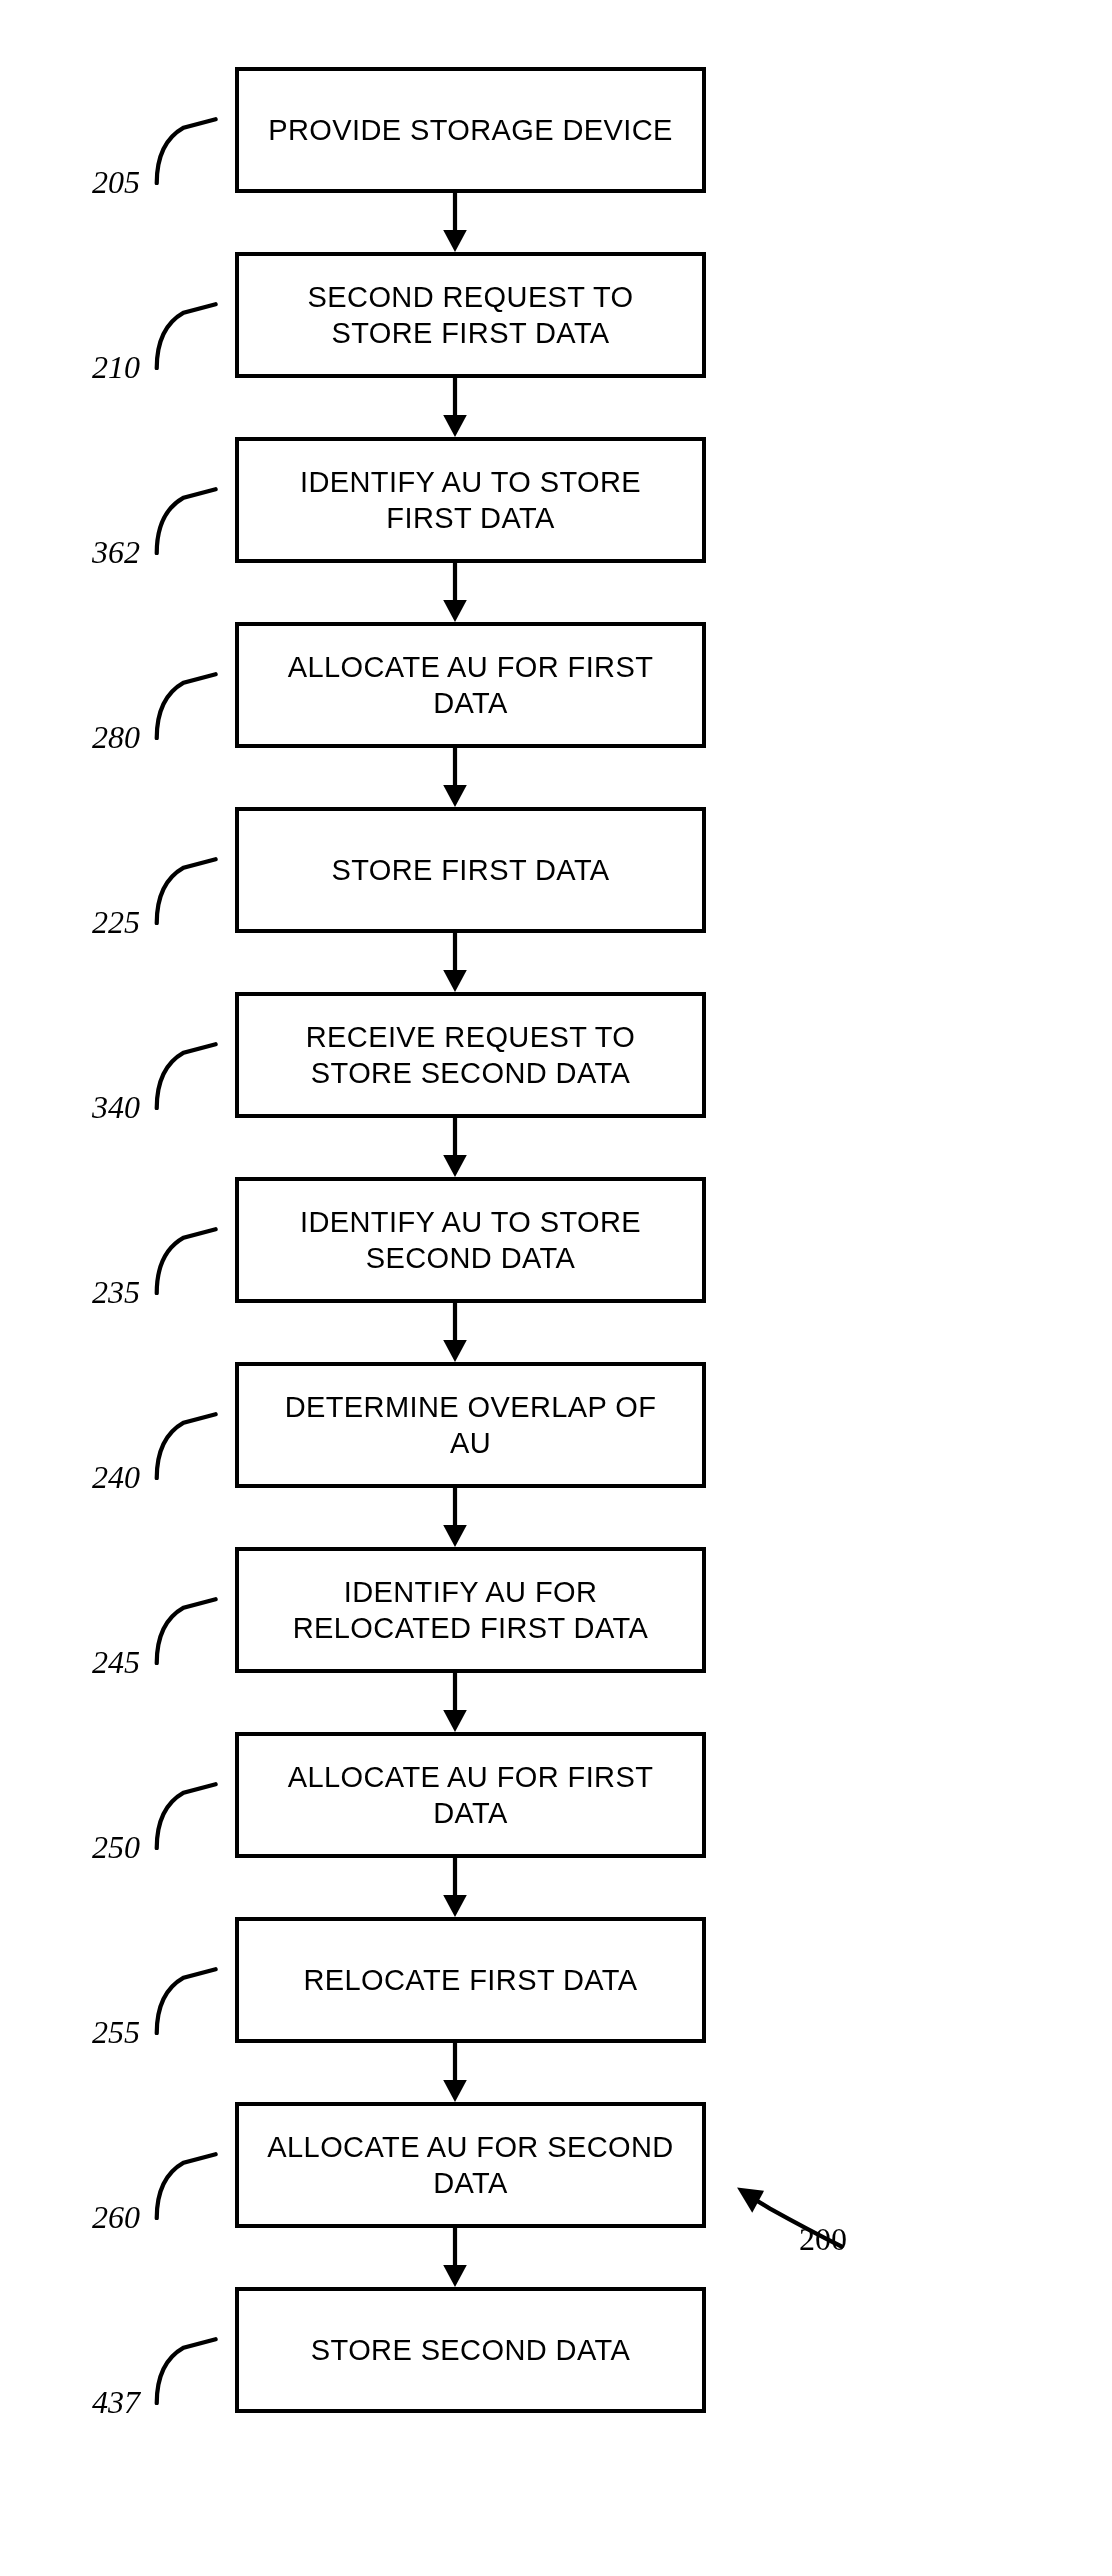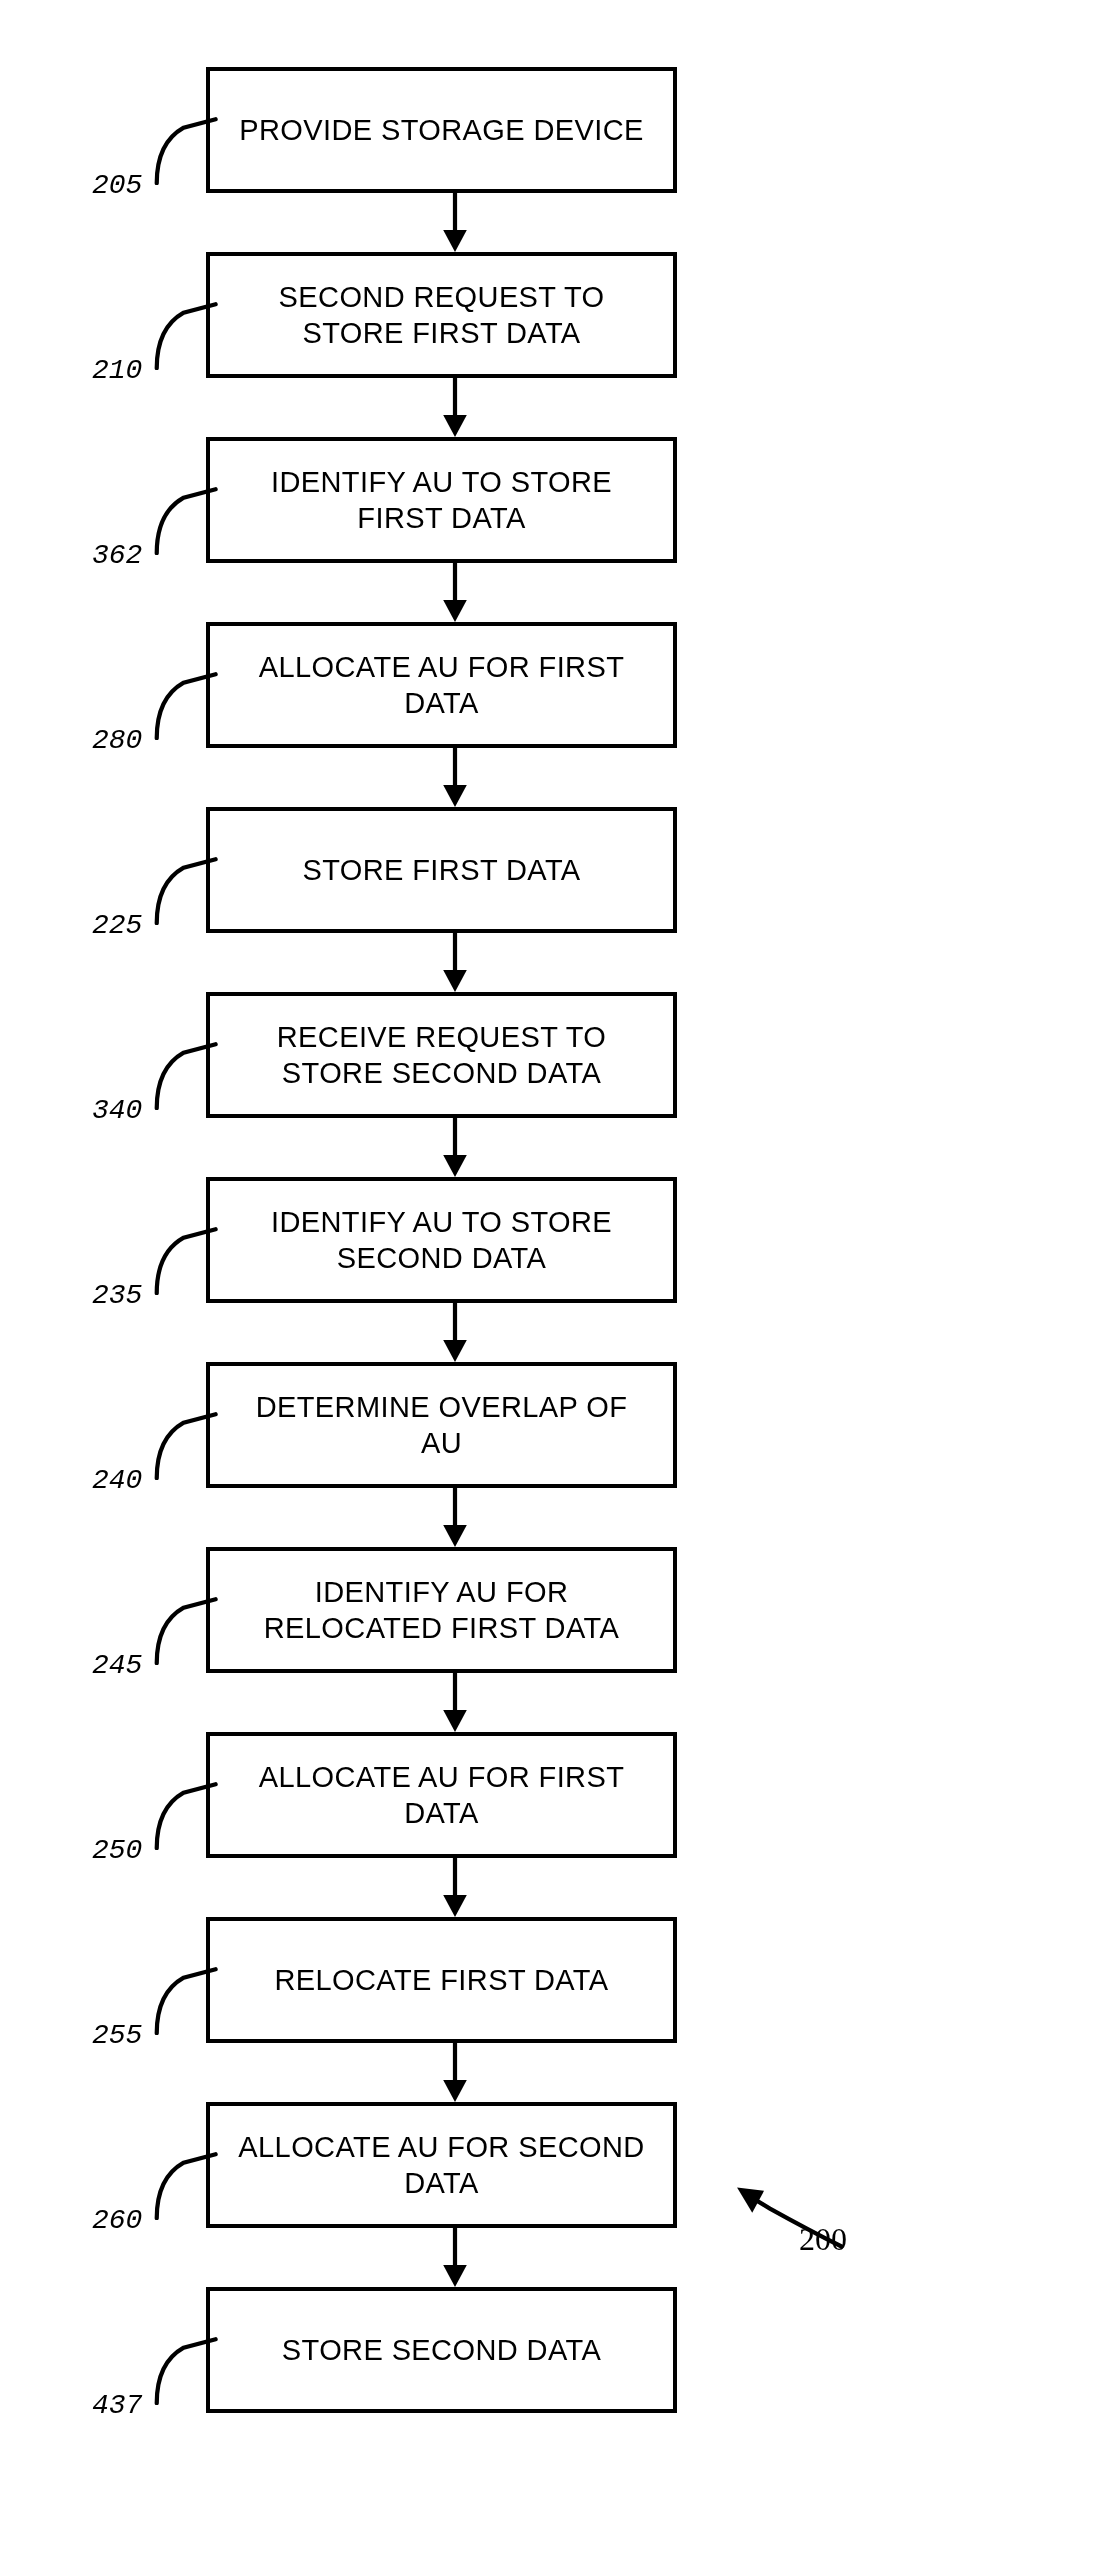--- a/index.html
+++ b/index.html
@@ -26,30 +26,30 @@
     border: 4.2px solid #000;
     display: flex;
     align-items: center;
     justify-content: center;
     text-align: center;
     font-size: 29px;
     font-weight: 400;
     letter-spacing: 0.4px;
     line-height: 1.25;
     padding: 8.4px 25px;
-    margin-left: 21px;
+    margin-left: 50px;
     background: #fff;
   }
   .ref {
     position: absolute;
     left: -93px;
     bottom: -8.4px;
-    font-size: 28px;
+    font-size: 32px;
     font-style: italic;
-    font-family: Liberation Mono, monospace;
+    font-family: Liberation Serif, serif;
   }
   .leader {
     position: absolute;
     left: -35px;
     bottom: 8.4px;
     width: 69px;
     height: 76px;
     pointer-events: none;
   }
   .connector {

